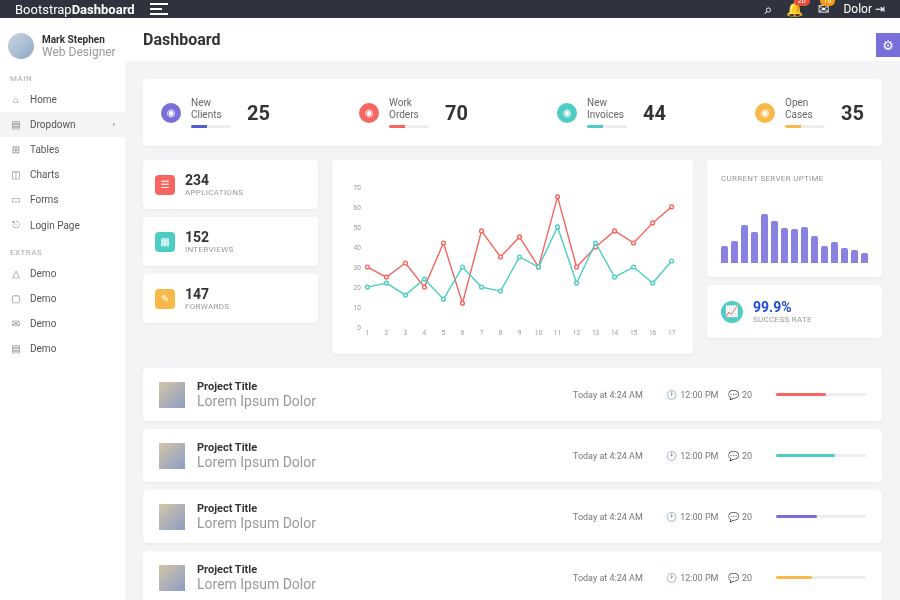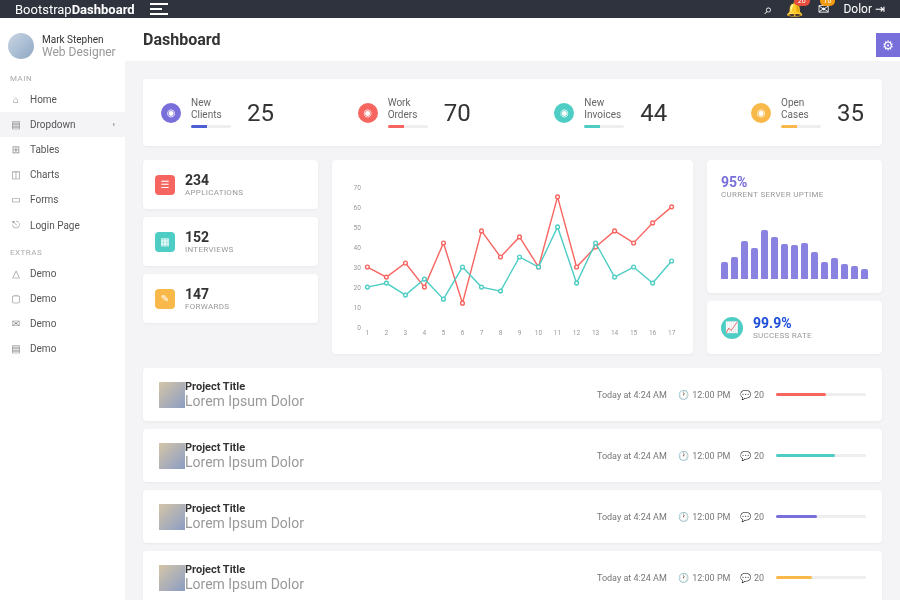--- a/index.html
+++ b/index.html
@@ -12,58 +12,58 @@
 .hamburger span:nth-child(2){width:12px}
 .header-right{margin-left:auto;display:flex;align-items:center;gap:14px}
 .hicon{position:relative;font-size:14px;cursor:pointer}
 .badge{position:absolute;top:-5px;right:-6px;background:#e74c3c;color:#fff;border-radius:8px;font-size:7px;padding:1px 4px}
 .badge.y{background:#f39c12}
 .logout{font-size:12px;cursor:pointer}
 .layout{display:flex}
 .sidebar{width:125px;background:#fff;min-height:565px;padding:10px 0}
 .user{display:flex;align-items:center;gap:8px;padding:5px 8px}
 .avatar{width:26px;height:26px;border-radius:50%;background:linear-gradient(135deg,#c9d6e4,#8fa8c4)}
-.uname{font-size:10px;font-weight:400}
+.uname{font-size:10px;font-weight:700}
 .urole{font-size:12px;color:#999}
 .shead{font-size:8px;color:#aaa;padding:10px 10px 4px;letter-spacing:.5px}
 .nitem{display:flex;align-items:center;gap:8px;padding:7px 10px;font-size:10px;color:#555;cursor:pointer}
 .nitem:hover,.nitem.active{background:#f4f4f6}
 .nicon{width:12px;text-align:center;color:#888}
 .chev{margin-left:auto;font-size:8px}
 .main{flex:1;padding:0}
 .mhead{background:#fff;padding:12px 18px;position:relative}
 .mtitle{font-size:16px;font-weight:700}
 .gear{position:absolute;right:0;top:15px;background:#796fdb;color:#fff;width:24px;height:24px;display:flex;align-items:center;justify-content:center;font-size:13px;cursor:pointer}
 .content{padding:18px}
 .stats{background:#fff;border-radius:4px;padding:18px;display:flex;justify-content:space-between;box-shadow:0 1px 3px rgba(0,0,0,.05)}
 .stat{display:flex;align-items:center;gap:10px}
 .sicon{width:20px;height:20px;border-radius:50%;display:flex;align-items:center;justify-content:center;color:#fff;font-size:10px}
 .slabel{font-size:10px;color:#666;line-height:1.2}
-.sval{font-size:24px;font-weight:400;margin-left:6px}
+.sval{font-size:20px;font-weight:700;margin-left:6px}
 .sbar{height:3px;border-radius:2px;margin-top:4px}
 .row2{display:flex;gap:14px;margin-top:14px}
 .minis{display:flex;flex-direction:column;gap:8px;width:175px}
 .mini{background:#fff;border-radius:4px;padding:12px;display:flex;align-items:center;gap:10px;box-shadow:0 1px 3px rgba(0,0,0,.05)}
 .micon{width:20px;height:20px;border-radius:4px;display:flex;align-items:center;justify-content:center;color:#fff;font-size:10px}
 .mval{font-size:14px;font-weight:700}
 .mlabel{font-size:8px;color:#999;letter-spacing:.3px}
 .chartbox{flex:1;background:#fff;border-radius:4px;padding:12px;box-shadow:0 1px 3px rgba(0,0,0,.05);position:relative}
 .legend{display:flex;gap:14px;justify-content:center;font-size:8px;color:#666}
 .lg{display:flex;align-items:center;gap:4px}
 .lgbox{width:20px;height:8px;border:1px solid}
 .right{width:175px;display:flex;flex-direction:column;gap:8px}
 .rcard{background:#fff;border-radius:4px;padding:14px;box-shadow:0 1px 3px rgba(0,0,0,.05)}
 .rval{font-size:14px;font-weight:700;color:#796fdb}
 .rlabel{font-size:8px;color:#999;letter-spacing:.3px}
 .bars{display:flex;align-items:flex-end;gap:3px;height:70px;margin-top:10px}
 .bar{flex:1;background:#8a82e0;border-radius:2px 2px 0 0}
 .sr{display:flex;align-items:center;gap:10px}
 .sricon{width:22px;height:22px;border-radius:50%;background:#4ecdc4;display:flex;align-items:center;justify-content:center;color:#fff;font-size:11px}
 .projects{margin-top:14px;display:flex;flex-direction:column;gap:8px}
-.proj{background:#fff;border-radius:4px;padding:12px 16px;display:flex;align-items:center;gap:0;box-shadow:0 1px 3px rgba(0,0,0,.05)}
+.proj{background:#fff;border-radius:4px;padding:12px 16px;display:flex;align-items:center;gap:12px;box-shadow:0 1px 3px rgba(0,0,0,.05)}
 .pimg{width:26px;height:26px;background:linear-gradient(135deg,#d4c5a8,#8b9dc3)}
 .ptitle{font-size:11px;font-weight:700}
 .psub{font-size:14px;color:#999}
 .ptime{margin-left:auto;font-size:9px;color:#777}
 .pmeta{display:flex;gap:10px;font-size:9px;color:#777;margin-left:12px}
 .pbar{width:90px;height:3px;background:#eee;border-radius:2px;margin-left:12px;position:relative}
 .pbar::after{content:'';position:absolute;left:0;top:0;height:100%;border-radius:2px}
 svg{display:block}
 </style>
 </head>
@@ -268,21 +268,20 @@
               <circle cx="248.4375" cy="112.85714285714286" r="2" fill="#fff" stroke="#4ecdc4" stroke-width="1.5"></circle>
               <circle cx="268.75" cy="70" r="2" fill="#fff" stroke="#4ecdc4" stroke-width="1.5"></circle>
               <circle cx="289.0625" cy="106.42857142857143" r="2" fill="#fff" stroke="#4ecdc4" stroke-width="1.5"></circle>
               <circle cx="309.375" cy="95.71428571428572" r="2" fill="#fff" stroke="#4ecdc4" stroke-width="1.5"></circle>
               <circle cx="329.6875" cy="112.85714285714286" r="2" fill="#fff" stroke="#4ecdc4" stroke-width="1.5"></circle>
               <circle cx="350" cy="89.28571428571429" r="2" fill="#fff" stroke="#4ecdc4" stroke-width="1.5"></circle>
             </svg>
         </div>
         <div class="right">
           <div class="rcard">
-            <div class="rval">95%</div>
             <div class="rlabel">CURRENT SERVER UPTIME</div>
             <div class="bars" id="bars">
                 <div class="bar" style="height:25%"></div>
                 <div class="bar" style="height:32%"></div>
                 <div class="bar" style="height:55%"></div>
                 <div class="bar" style="height:45%"></div>
                 <div class="bar" style="height:70%"></div>
                 <div class="bar" style="height:60%"></div>
                 <div class="bar" style="height:50%"></div>
                 <div class="bar" style="height:48%"></div>

